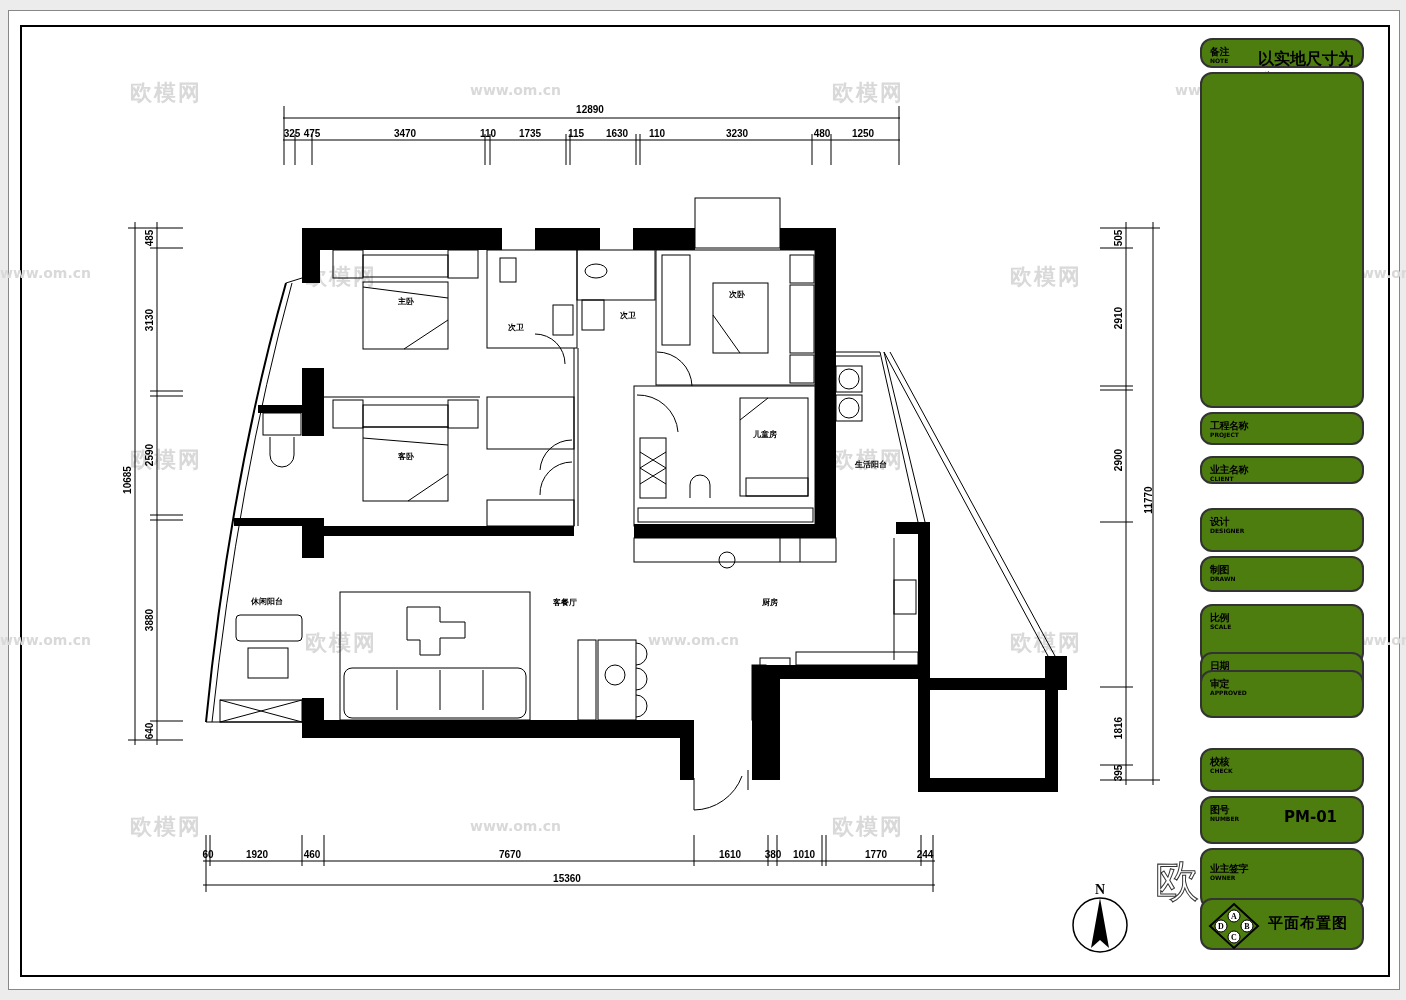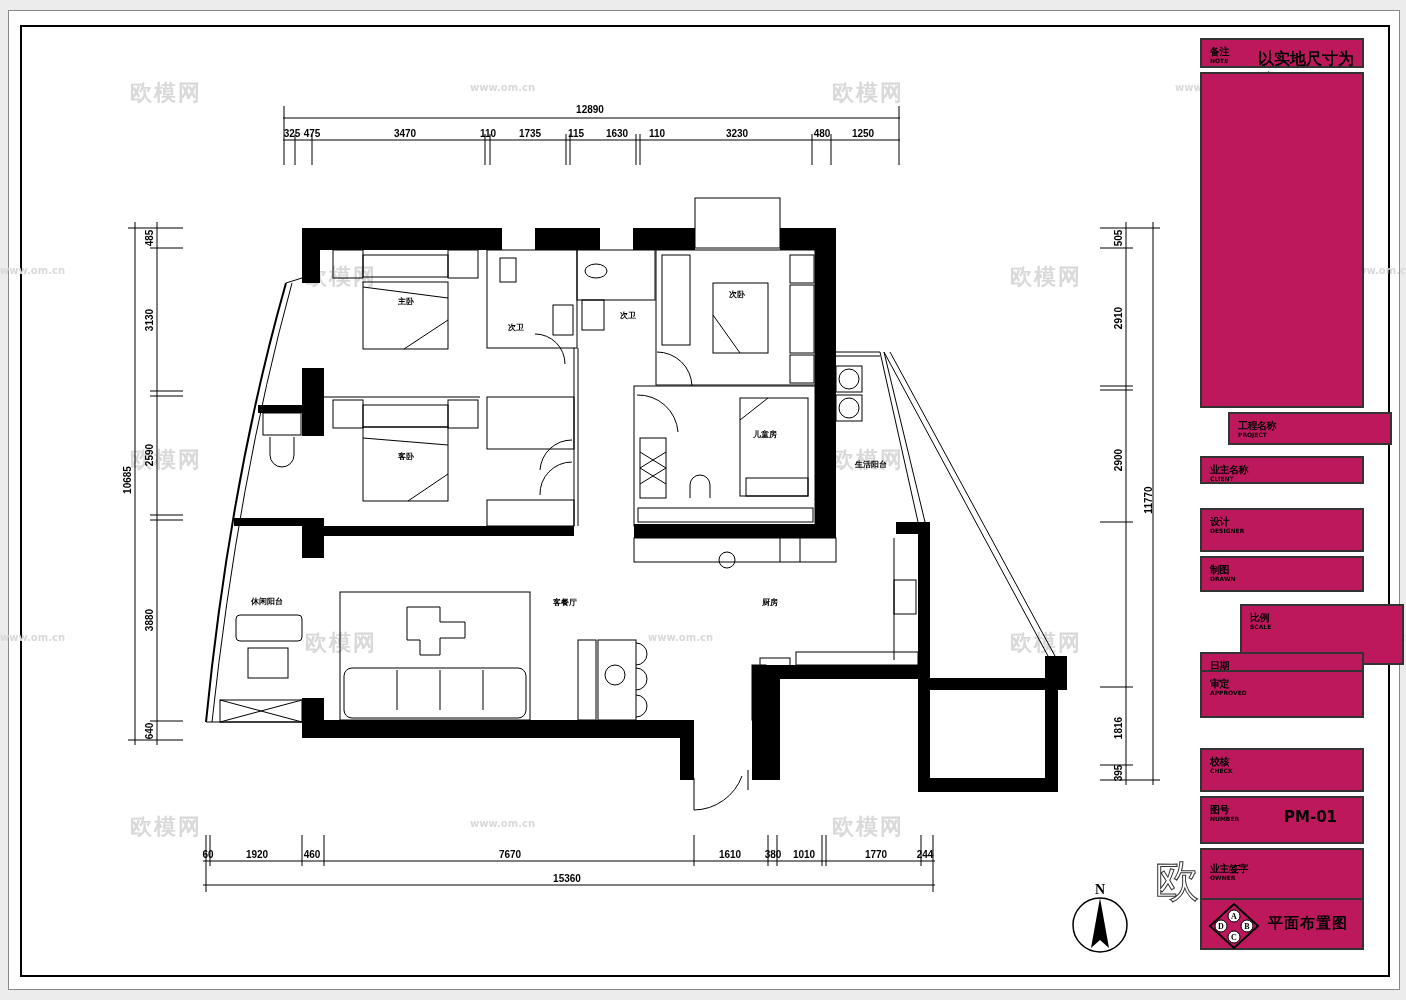--- a/index.html
+++ b/index.html
@@ -1,29 +1,29 @@
 <!DOCTYPE html>
 <html><head>
 <meta charset="utf-8">
 <style>
   html,body{margin:0;padding:0;background:#ececec;}
   body{width:1406px;height:1000px;position:relative;overflow:hidden;font-family:"DejaVu Sans",sans-serif;}
   .sheet{position:absolute;left:8px;top:10px;width:1390px;height:978px;background:#fff;border:1px solid #888;}
   .frame{position:absolute;left:20px;top:25px;width:1370px;height:952px;border:2px solid #000;box-sizing:border-box;}
   svg.plan{position:absolute;left:0;top:0;}
   .tb{position:absolute;left:1200px;top:38px;width:166px;}
-  .tb-cell{position:absolute;left:0;width:164px;border:2px solid #333;border-radius:0;background:#be185d;box-sizing:border-box;}
+  .tb-cell{position:absolute;left:0;width:164px;border:2px solid #333;border-radius:12px;background:#4d7c0f;box-sizing:border-box;}
   .tb-cn{position:absolute;left:8px;top:5px;font-size:10px;font-weight:bold;color:#000;letter-spacing:-0.5px;}
   .tb-en{position:absolute;left:8px;top:17px;font-size:6px;font-weight:bold;color:#000;}
   .tb-val{position:absolute;left:70px;top:10px;font-size:15px;font-weight:bold;color:#000;padding-left:12px;}
   .note-val{position:absolute;left:56px;top:9px;font-size:16px;font-weight:bold;}
   .drawing-title{position:absolute;left:66px;top:14px;font-size:15px;font-weight:bold;letter-spacing:1px;}
   .wm{position:absolute;color:#d9d9d9;font-family:"DejaVu Sans",sans-serif;pointer-events:none;}
   .wm.big{font-size:22px;font-weight:bold;letter-spacing:2px;}
-  .wm.url{font-size:10px;font-weight:bold;}
+  .wm.url{font-size:14px;font-weight:bold;}
   .bigwm{position:absolute;left:1155px;top:852px;font-size:44px;color:#555;letter-spacing:2px;font-family:"DejaVu Sans",sans-serif;-webkit-text-stroke:1px #333;color:transparent;}
   .dimtxt{font-family:"Liberation Sans Narrow","Liberation Sans",sans-serif;font-size:10px;font-weight:bold;fill:#000;}
   .roomtxt{font-family:"DejaVu Sans",sans-serif;font-size:8px;font-weight:bold;fill:#000;}
 </style>
 </head>
 <body>
 
 <div class="sheet"></div>
 <div class="frame"></div>
 
@@ -309,37 +309,37 @@
 <div class="bigwm">欧模网</div>
 
 <div class="tb">
   <div class="tb-cell" style="top:0;height:30px;">
     <span class="tb-cn">备注</span>
     <span class="tb-en">NOTE</span>
     <span class="note-val">以实地尺寸为准</span>
   </div>
   <div class="tb-cell" style="top:34px;height:336px;"></div>
 
-  <div class="tb-cell" style="top:374px;height:33px;margin-left:28px;">
+  <div class="tb-cell" style="top:374px;height:33px;">
     <span class="tb-cn">工程名称</span>
     <span class="tb-en">PROJECT</span>
   </div>
   <div class="tb-cell" style="top:418px;height:28px;">
     <span class="tb-cn">业主名称</span>
     <span class="tb-en">CLIENT</span>
   </div>
   <div class="tb-cell" style="top:470px;height:44px;text-align:center;">
     <span class="tb-cn">设计</span>
     <span class="tb-en">DESIGNER</span>
   </div>
   <div class="tb-cell" style="top:518px;height:36px;">
     <span class="tb-cn">制图</span>
     <span class="tb-en">DRAWN</span>
   </div>
-  <div class="tb-cell" style="top:566px;height:61px;margin-left:40px;">
+  <div class="tb-cell" style="top:566px;height:61px;">
     <span class="tb-cn">比例</span>
     <span class="tb-en">SCALE</span>
   </div>
   <div class="tb-cell" style="top:614px;height:60px;">
     <span class="tb-cn">日期</span>
     <span class="tb-en">DATE</span>
   </div>
   <div class="tb-cell" style="top:632px;height:48px;">
     <span class="tb-cn">审定</span>
     <span class="tb-en">APPROVED</span>

